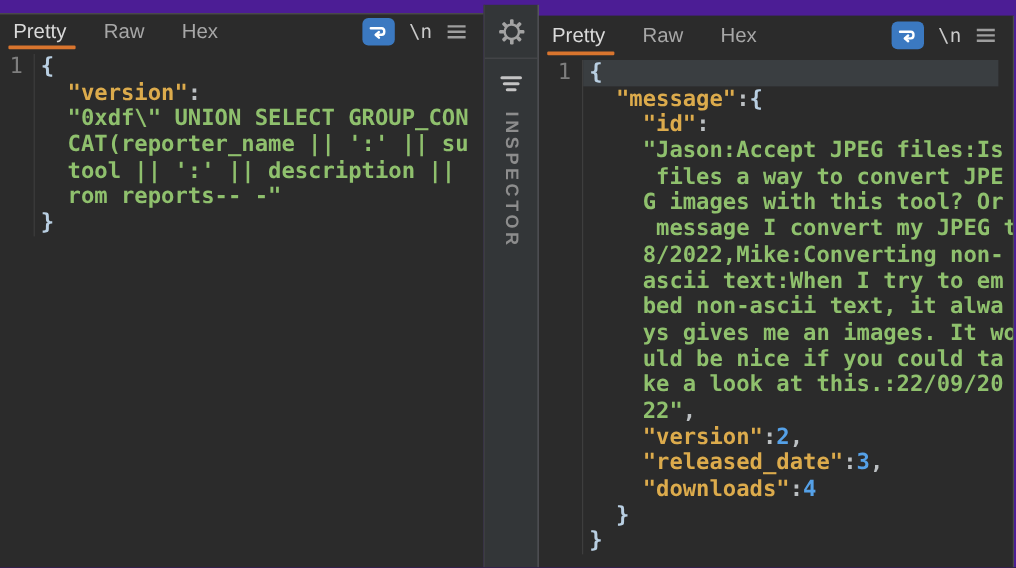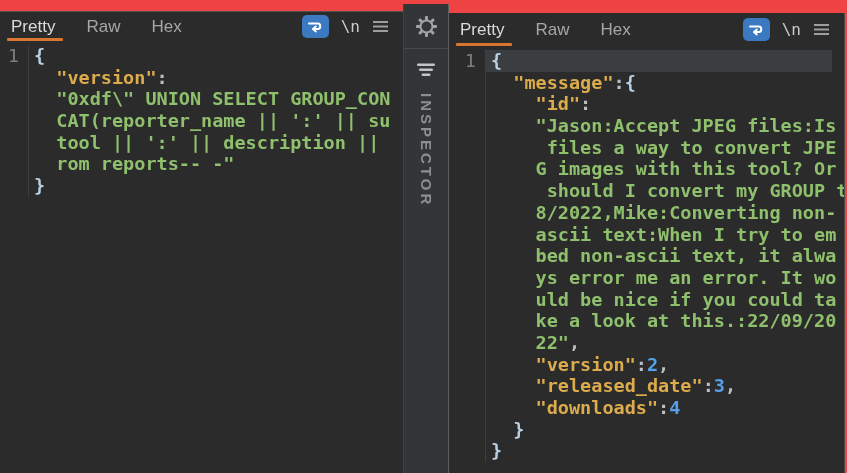--- a/index.html
+++ b/index.html
@@ -1,20 +1,20 @@
 <!DOCTYPE html>
 <html><head>
 <meta charset="utf-8">
 <style>
   * { box-sizing: border-box; margin: 0; padding: 0; }
   html,body { background:#262626; }
   .app {
     position: relative;
     width: 847px; height: 473px;
-    background: #ef4444;
+    background: #4c1d95;
     overflow: hidden;
     font-family: "Liberation Sans", sans-serif;
   }
   
   .panel { position: absolute; background: #2b2b2b; overflow: hidden; }
   .panel-left  { left:0;   top:11px; width:403px; height:462px; border-top:1px solid #525252; }
   .panel-right { left:449px; top:13px; width:396px; height:460px; border-right:1px solid #4b4b4b; }
 
   
   .tabbar { display:flex; align-items:stretch; padding-left:9px; }
@@ -170,25 +170,25 @@
     </div>
     <div class="code">
       <div class="gutter">1</div>
       <div class="lines">
           <div class="row hl"><span class="c-brace">{</span></div>
           <div class="row"><span class="c-key">  "message"</span><span class="c-pun">:</span><span class="c-brace">{</span></div>
           <div class="row"><span class="c-key">    "id"</span><span class="c-pun">:</span></div>
           <div class="row"><span class="c-str">    "Jason:Accept JPEG files:Is</span></div>
           <div class="row"><span class="c-str">     files a way to convert JPE</span></div>
           <div class="row"><span class="c-str">    G images with this tool? Or</span></div>
-          <div class="row"><span class="c-str">     should I convert my GROUP t</span></div>
+          <div class="row"><span class="c-str">     message I convert my JPEG t</span></div>
           <div class="row"><span class="c-str">    8/2022,Mike:Converting non-</span></div>
           <div class="row"><span class="c-str">    ascii text:When I try to em</span></div>
           <div class="row"><span class="c-str">    bed non-ascii text, it alwa</span></div>
-          <div class="row"><span class="c-str">    ys error me an error. It wo</span></div>
+          <div class="row"><span class="c-str">    ys gives me an images. It wo</span></div>
           <div class="row"><span class="c-str">    uld be nice if you could ta</span></div>
           <div class="row"><span class="c-str">    ke a look at this.:22/09/20</span></div>
           <div class="row"><span class="c-str">    22"</span><span class="c-pun">,</span></div>
           <div class="row"><span class="c-key">    "version"</span><span class="c-pun">:</span><span class="c-num">2</span><span class="c-pun">,</span></div>
           <div class="row"><span class="c-key">    "released_date"</span><span class="c-pun">:</span><span class="c-num">3</span><span class="c-pun">,</span></div>
           <div class="row"><span class="c-key">    "downloads"</span><span class="c-pun">:</span><span class="c-num">4</span></div>
           <div class="row"><span class="c-brace">  }</span></div>
           <div class="row"><span class="c-brace">}</span></div>
         </div>
     </div>

